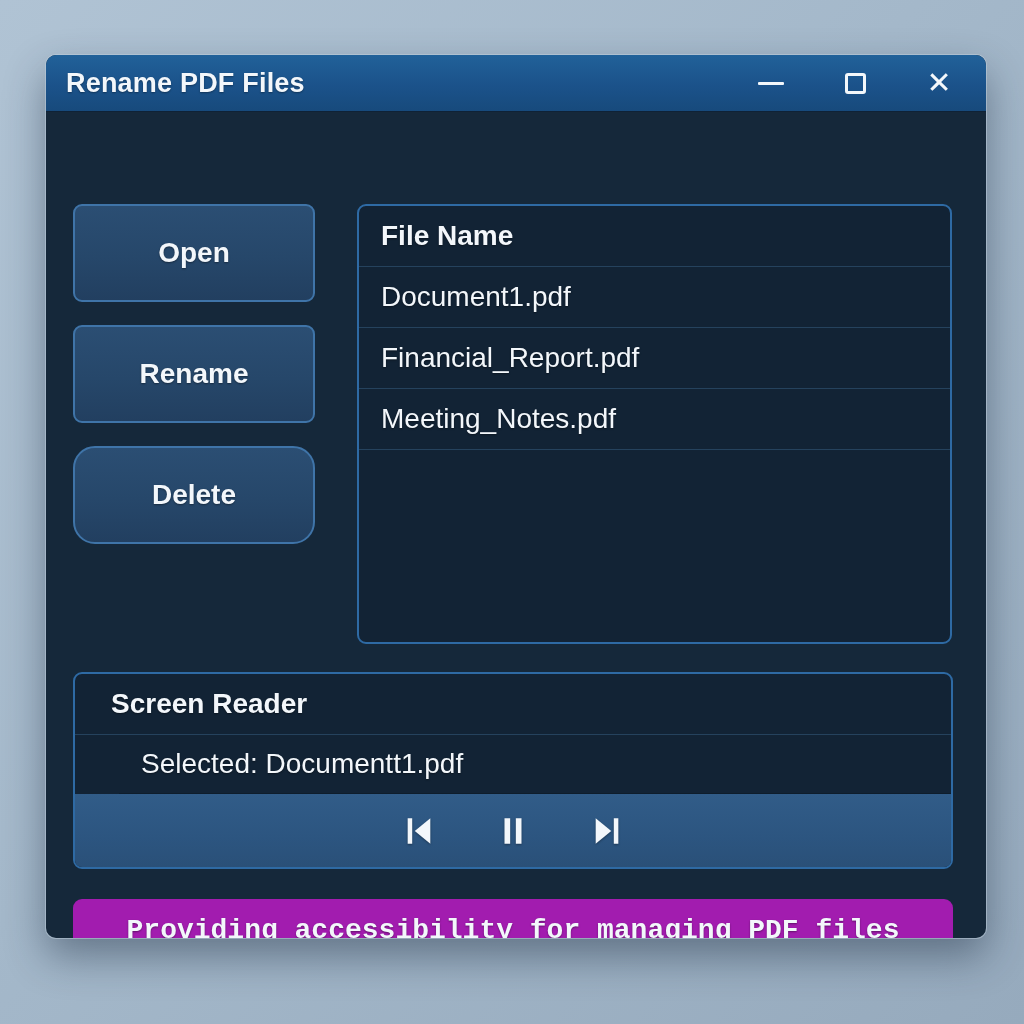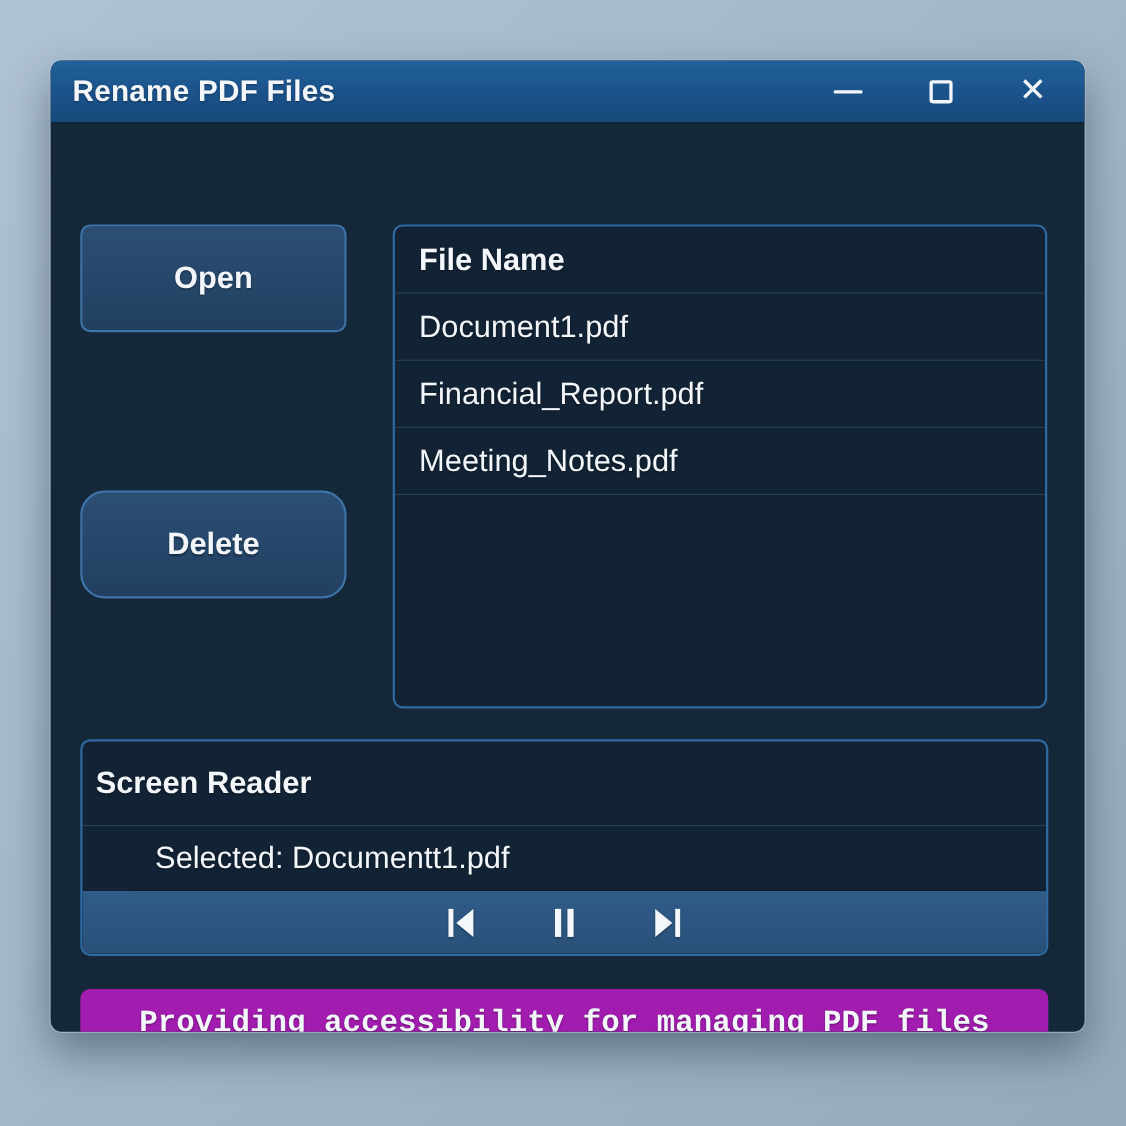--- a/index.html
+++ b/index.html
@@ -95,23 +95,23 @@
     left: 27px; top: 560px;
     width: 880px; height: 197px;
     background: #122335;
     border: 2px solid #2e6aa4;
     border-radius: 9px;
     overflow: hidden;
     display: flex;
     flex-direction: column;
   }
   .reader-header {
-    height: 77px;
+    height: 61px;
     display: flex; align-items: center;
-    padding: 0 12px;
+    padding: 0 36px;
     font-size: 28px; font-weight: 700;
     border-bottom: 1px solid #25425d;
     text-shadow: 0 1px 2px rgba(0,0,0,.4);
   }
   .reader-status {
     height: 59px;
     display: flex; align-items: center;
     padding: 0 22px;
     font-size: 28px;
     border-bottom: 1px solid #0e1d2c;
@@ -160,20 +160,21 @@
       </div>
       <div class="win-btn">
         <span class="glyph-close">✕</span>
       </div>
     </div>
   </div>
 
   <div class="content">
 
     <button class="action-btn btn-open">Open</button>
+    <button class="action-btn btn-rename">Rename</button>
     <button class="action-btn btn-delete">Delete</button>
 
     <div class="file-panel">
       <div class="file-row header">File Name</div>
       <div class="file-row item">Document1.pdf</div>
       <div class="file-row item">Financial_Report.pdf</div>
       <div class="file-row item">Meeting_Notes.pdf</div>
     </div>
 
     <div class="reader-panel">

